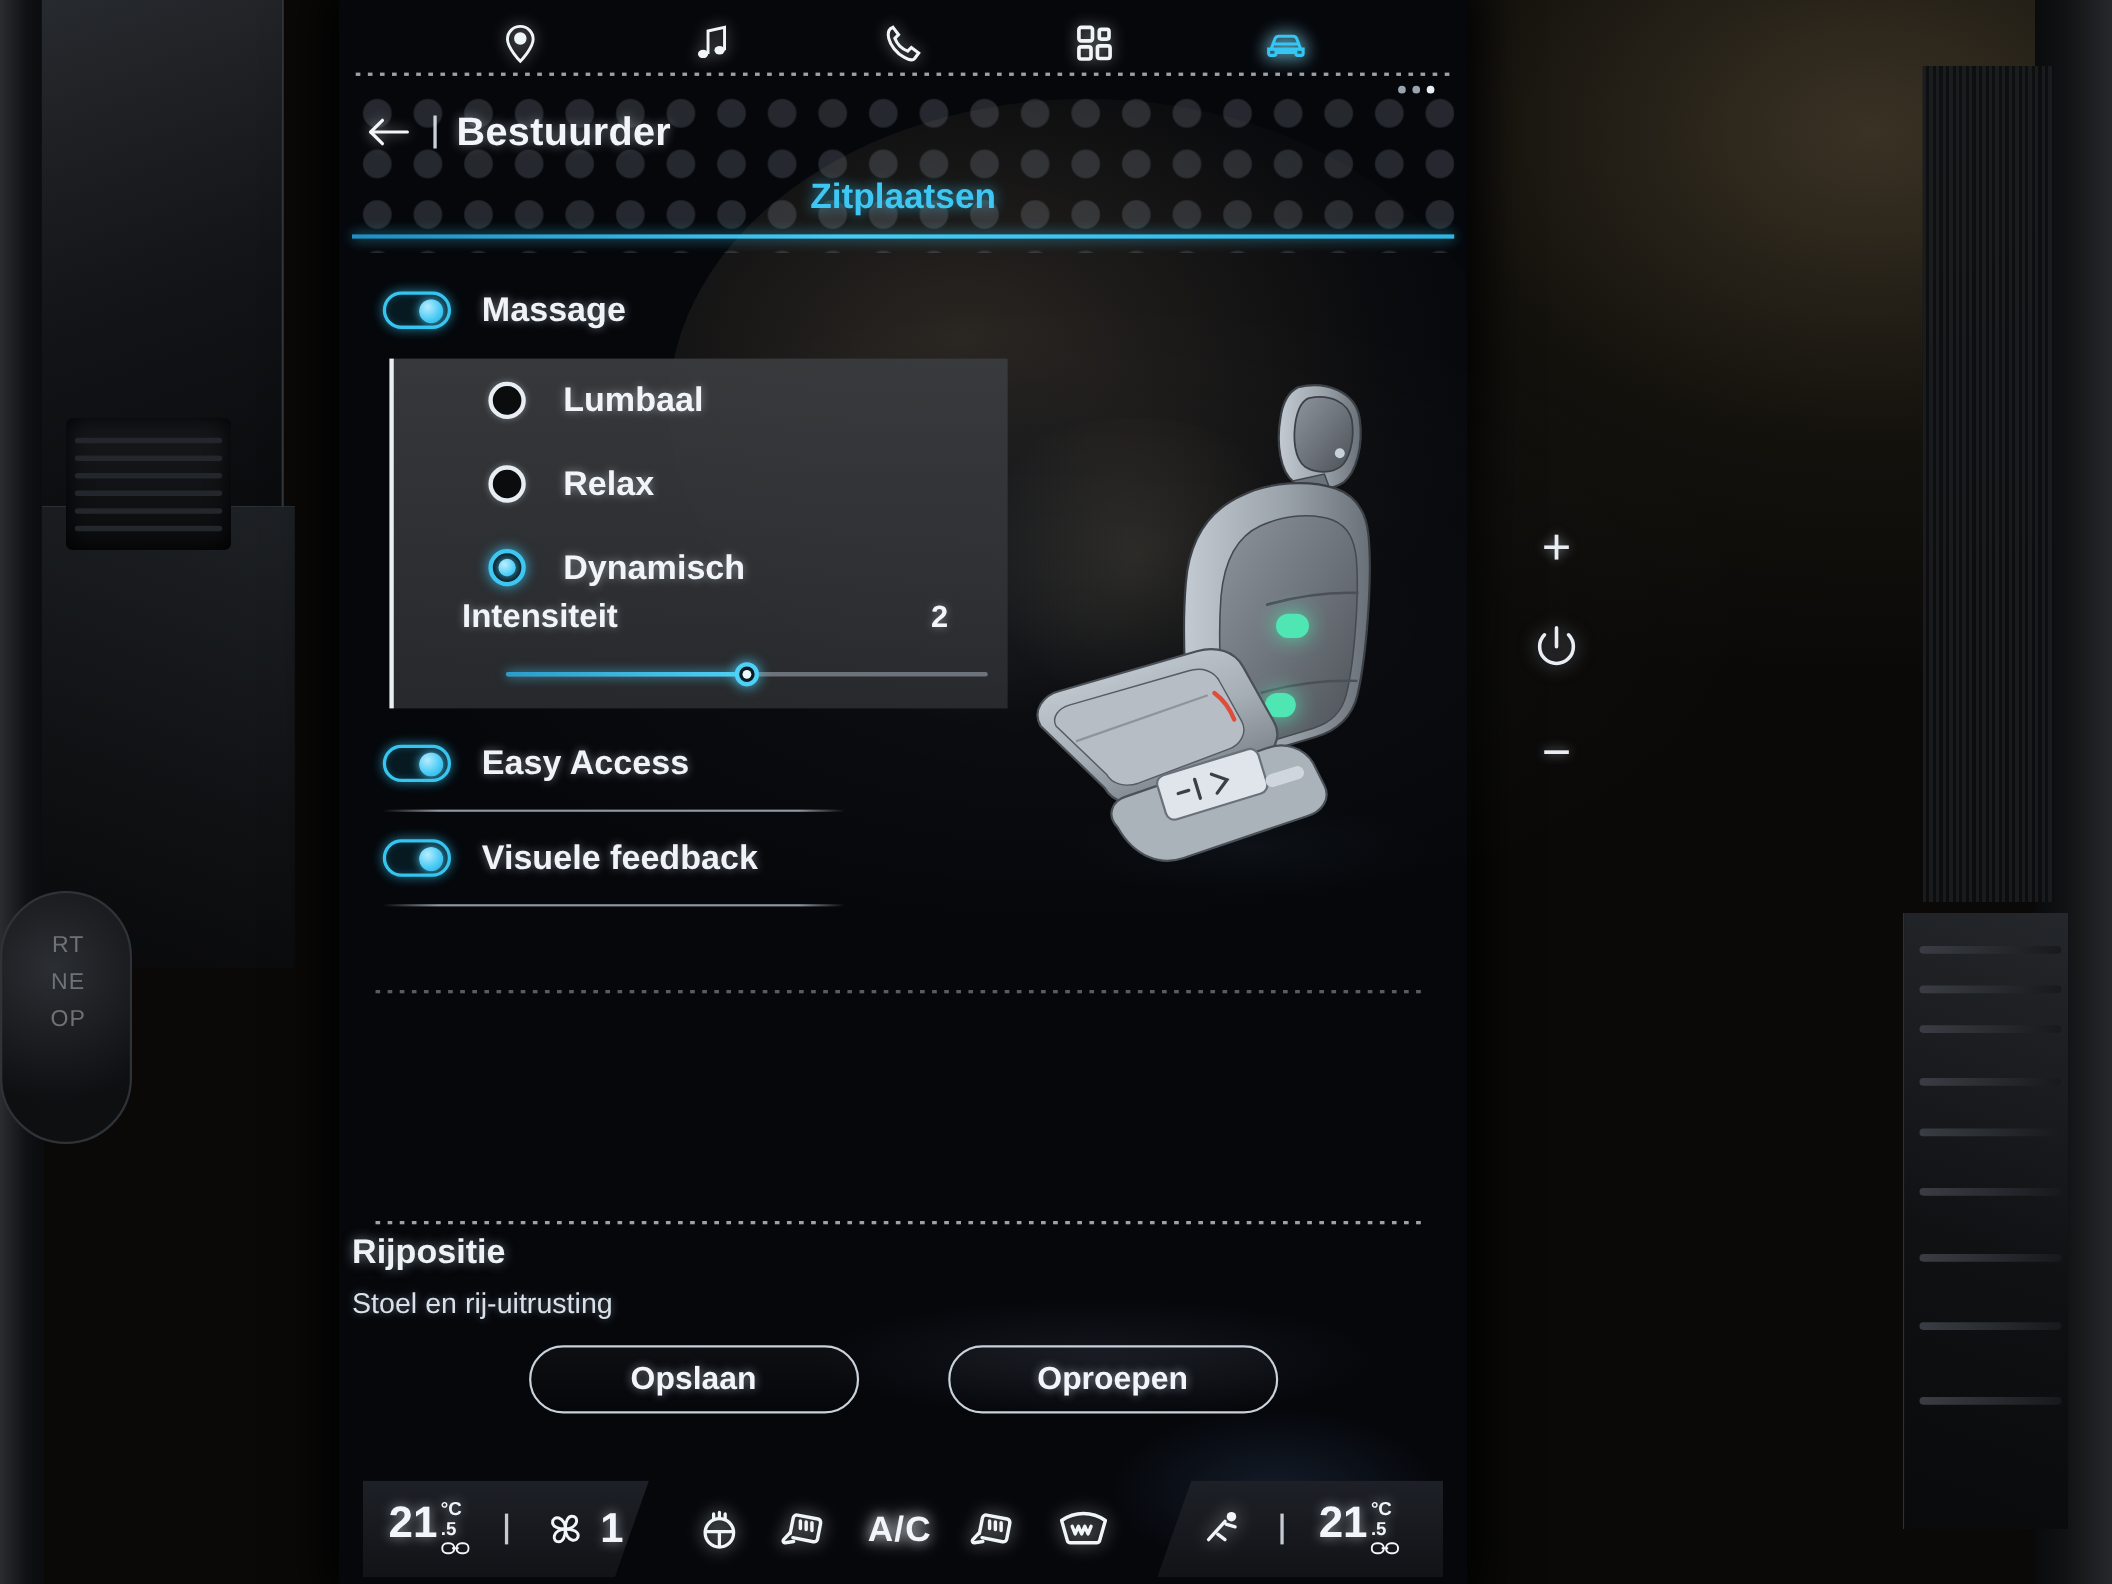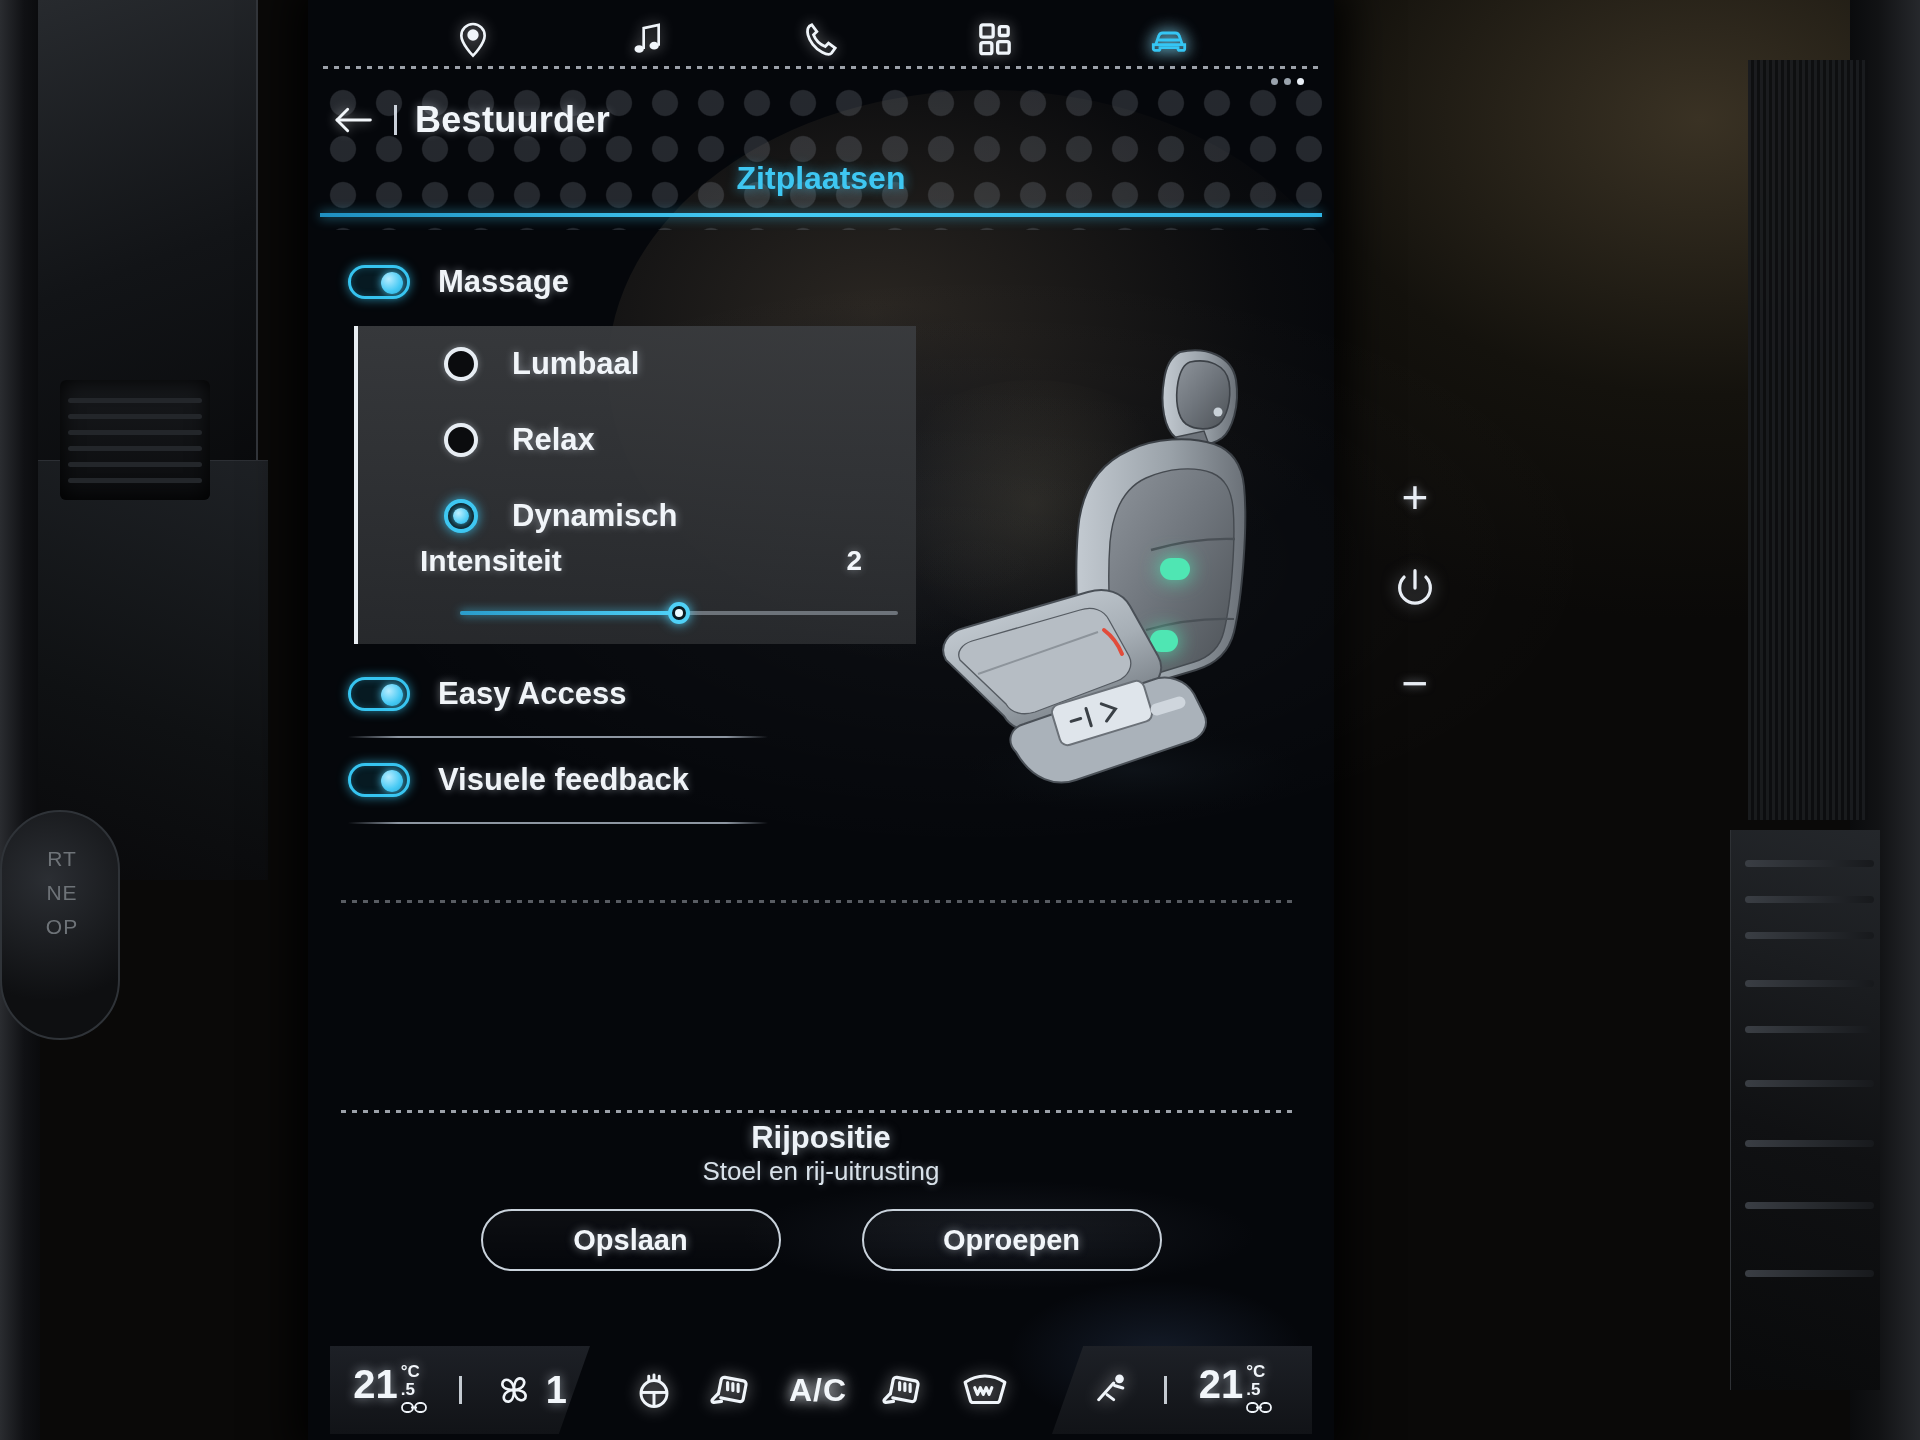--- a/index.html
+++ b/index.html
@@ -148,23 +148,23 @@
   .slider .hnd::after{content:"";position:absolute;left:3px;top:3px;width:8px;height:8px;border-radius:50%;
     background:#eafaff;}
 
   .divider{height:2px;margin:6px 0 6px 12px;width:420px;
     background:linear-gradient(90deg, rgba(150,160,172,.0), rgba(165,175,188,.85) 12%, rgba(165,175,188,.85) 90%, rgba(150,160,172,0));}
 
   
   .seatimg{position:absolute;right:-14px;top:300px;width:430px;height:520px;z-index:7;}
 
   
-  .rij{position:absolute;left:12px;top:1120px;width:1002px;z-index:8;text-align:center;}
+  .rij{position:absolute;left:12px;top:1120px;width:1002px;z-index:8;text-align:left;}
   .rij .t{color:#eef3f8;font-size:31px;font-weight:700;text-shadow:0 0 11px rgba(230,242,252,.5);}
-  .rij .s{color:#d9e2ea;font-size:26px;margin-top:0;text-shadow:0 0 8px rgba(220,232,244,.4);}
+  .rij .s{color:#d9e2ea;font-size:26px;margin-top:14px;text-shadow:0 0 8px rgba(220,232,244,.4);}
   .rij .btns{display:flex;justify-content:space-around;margin-top:22px;padding:0 120px;}
   .rij .btn{width:300px;height:62px;border-radius:34px;border:2px solid #c9d2db;
     display:flex;align-items:center;justify-content:center;
     color:#f2f6fa;font-size:29px;font-weight:700;
     text-shadow:0 0 9px rgba(235,245,255,.5);
     background:linear-gradient(180deg, rgba(255,255,255,.03), rgba(255,255,255,0));}
 
   
   .climate{position:absolute;left:0;bottom:0;width:1026px;height:100px;z-index:9;
     display:flex;align-items:center;}

